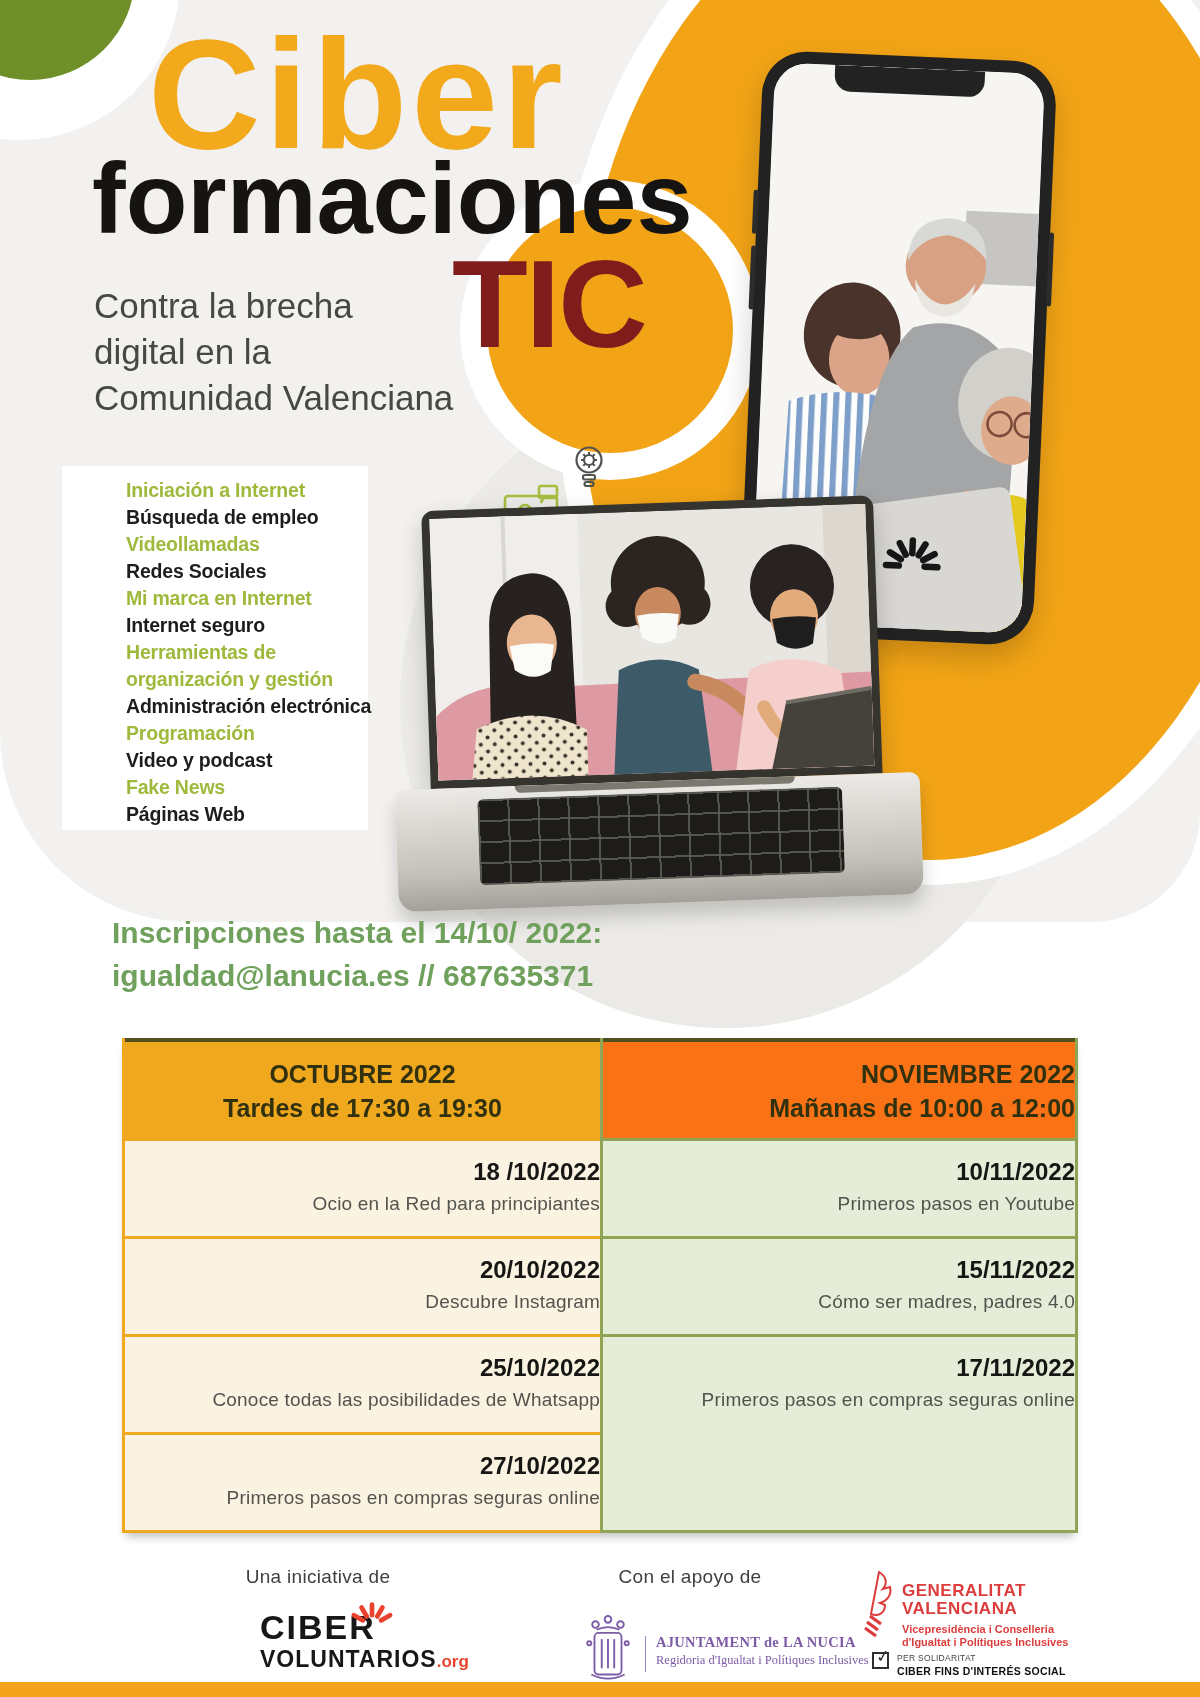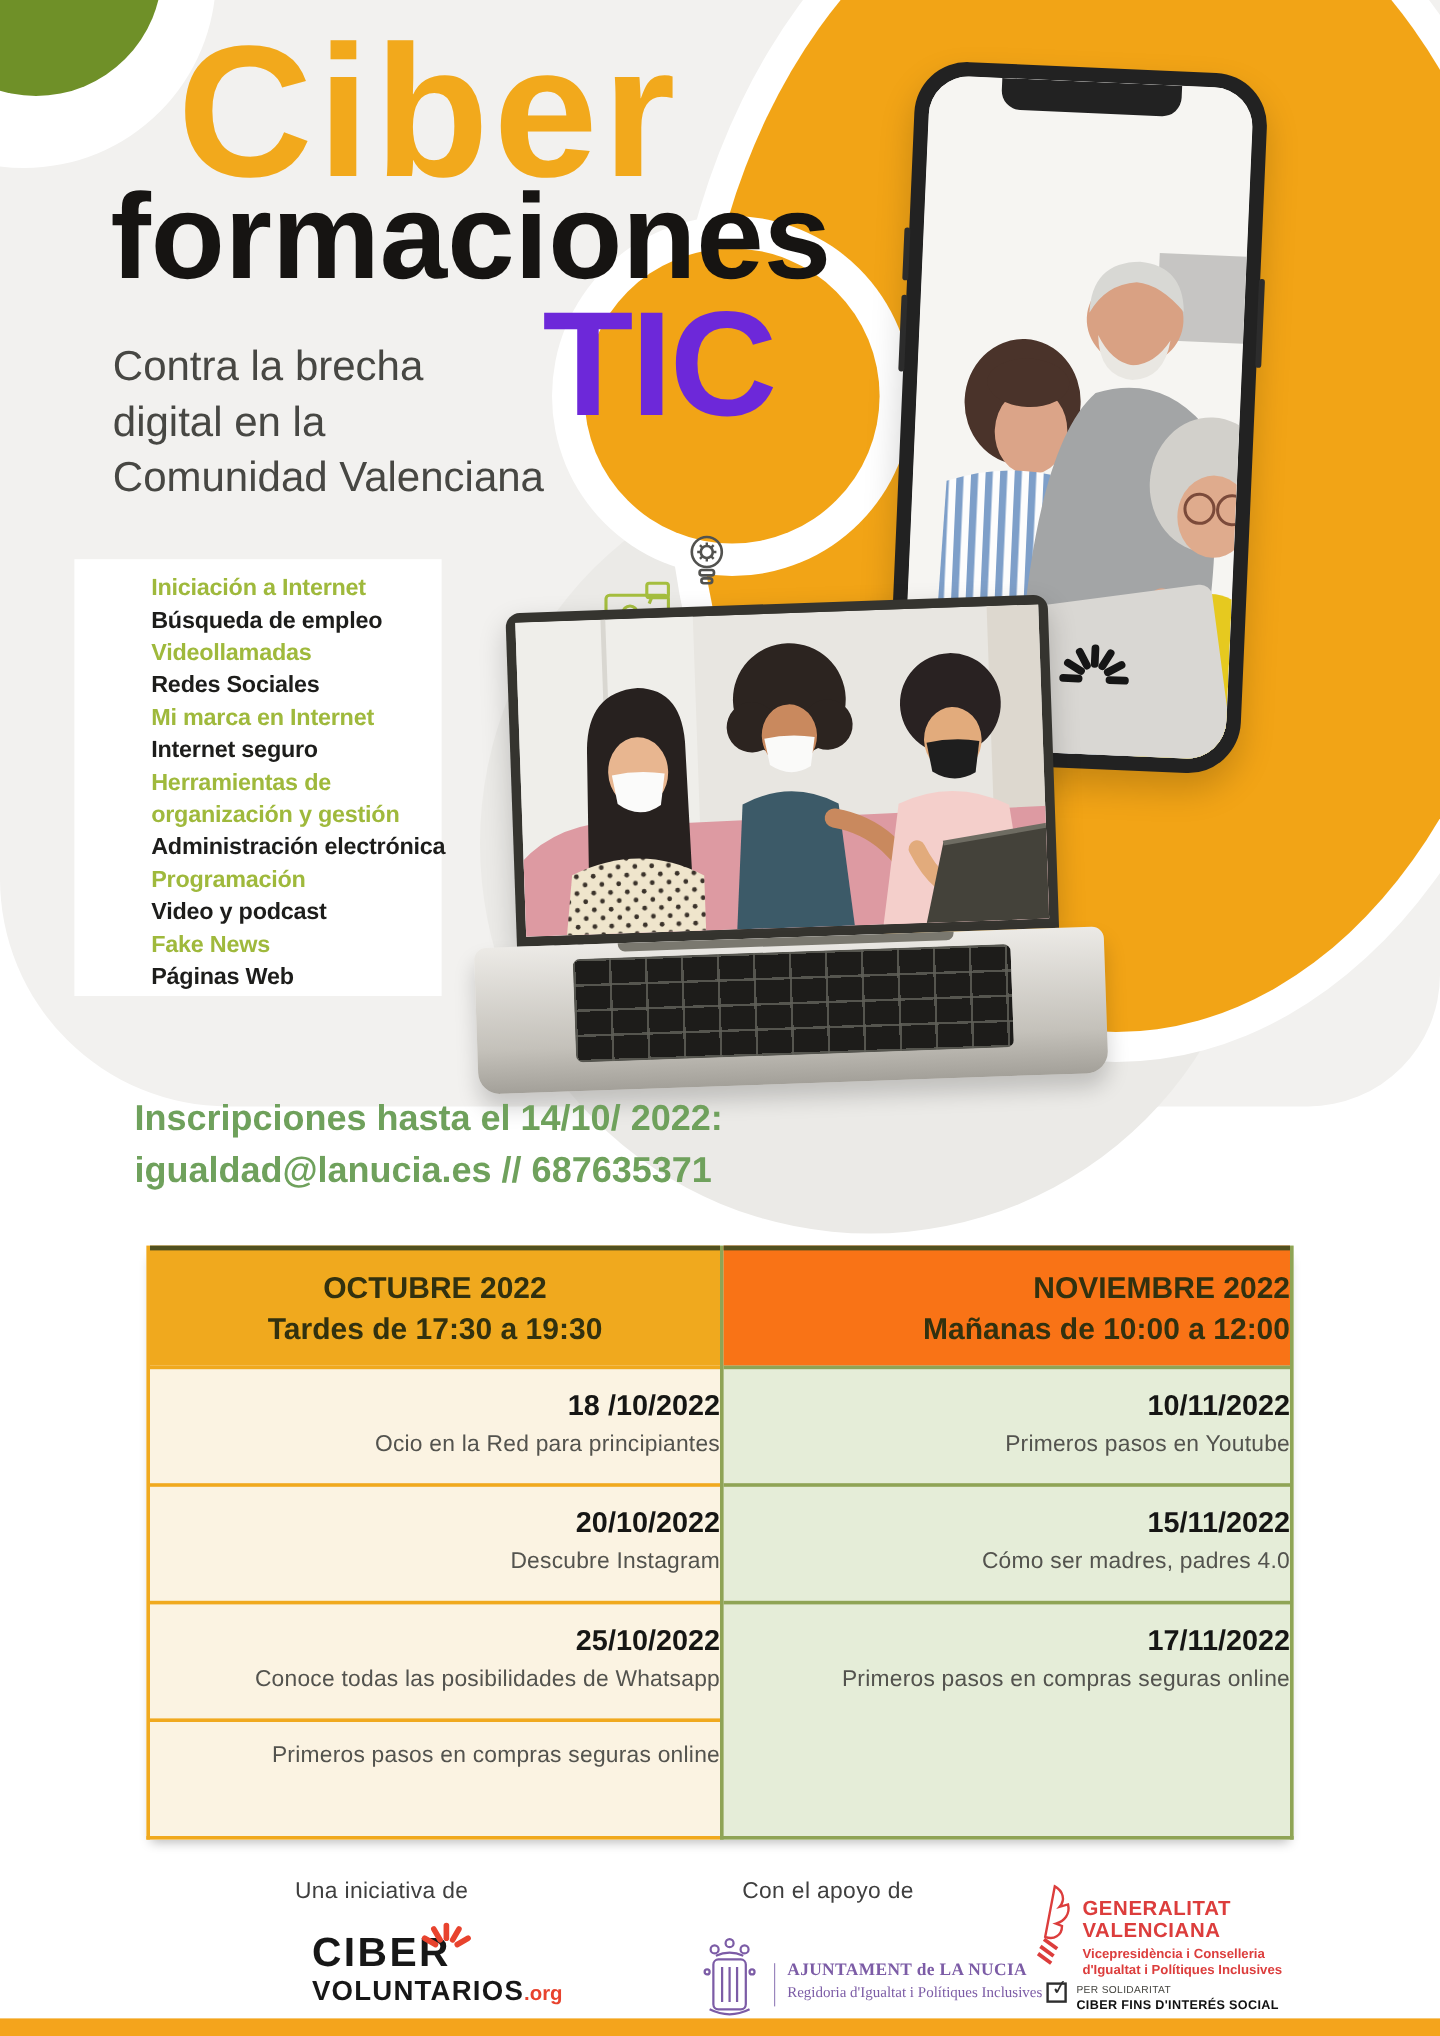--- a/index.html
+++ b/index.html
@@ -22,21 +22,21 @@
   .corner-ring  { left:-140px; top:-180px; width:320px; height:320px; border-radius:50%; background:#ffffff; }
   .corner-green { left:-75px; top:-130px; width:210px; height:210px; border-radius:50%; background:#6F9028; }
   .tic-ring   { left:460px; top:180px; width:300px; height:300px; border-radius:50%; background:#ffffff; }
   .tic-circle { left:487px; top:207px; width:246px; height:246px; border-radius:50%; background:#F2A416; }
 
   
   .t1 { left:148px; top:16px; font-size:156px; line-height:1; font-weight:bold;
         color:#F2A91C; letter-spacing:4px; }
   .t2 { left:92px; top:148px; font-size:101px; line-height:1; font-weight:bold; color:#161412; }
   .t3 { left:452px; top:242px; font-size:124px; line-height:1; font-weight:bold;
-        color:#6d28d9; letter-spacing:-2px; }
+        color:#7f1d1d; letter-spacing:-2px; }
   .subtitle { left:94px; top:283px; font-size:35px; line-height:46px; color:#474743; }
 
   
   .topics-box { left:62px; top:466px; width:306px; height:364px; background:#ffffff; }
   .topics { left:126px; top:477px; list-style:none; width:320px; }
   .topics li { font-size:19.5px; line-height:27px; font-weight:bold; letter-spacing:-0.2px; white-space:nowrap; }
   .topics li.g { color:#9FB93C; }
   .topics li.k { color:#1d1d1b; }
 
   
@@ -355,20 +355,21 @@
       </div>
       <div class="cell">
         <div class="date">20/10/2022</div>
         <div class="desc">Descubre Instagram</div>
       </div>
       <div class="cell">
         <div class="date">25/10/2022</div>
         <div class="desc">Conoce todas las posibilidades de Whatsapp</div>
       </div>
       <div class="cell">
+        <div class="date">27/10/2022</div>
         <div class="desc">Primeros pasos en compras seguras online</div>
       </div>
     </div>
     <div class="col col-nov">
       <div class="col-header">
         <div>NOVIEMBRE 2022</div>
         <div>Mañanas de 10:00 a 12:00</div>
       </div>
       <div class="cell">
         <div class="date">10/11/2022</div>

